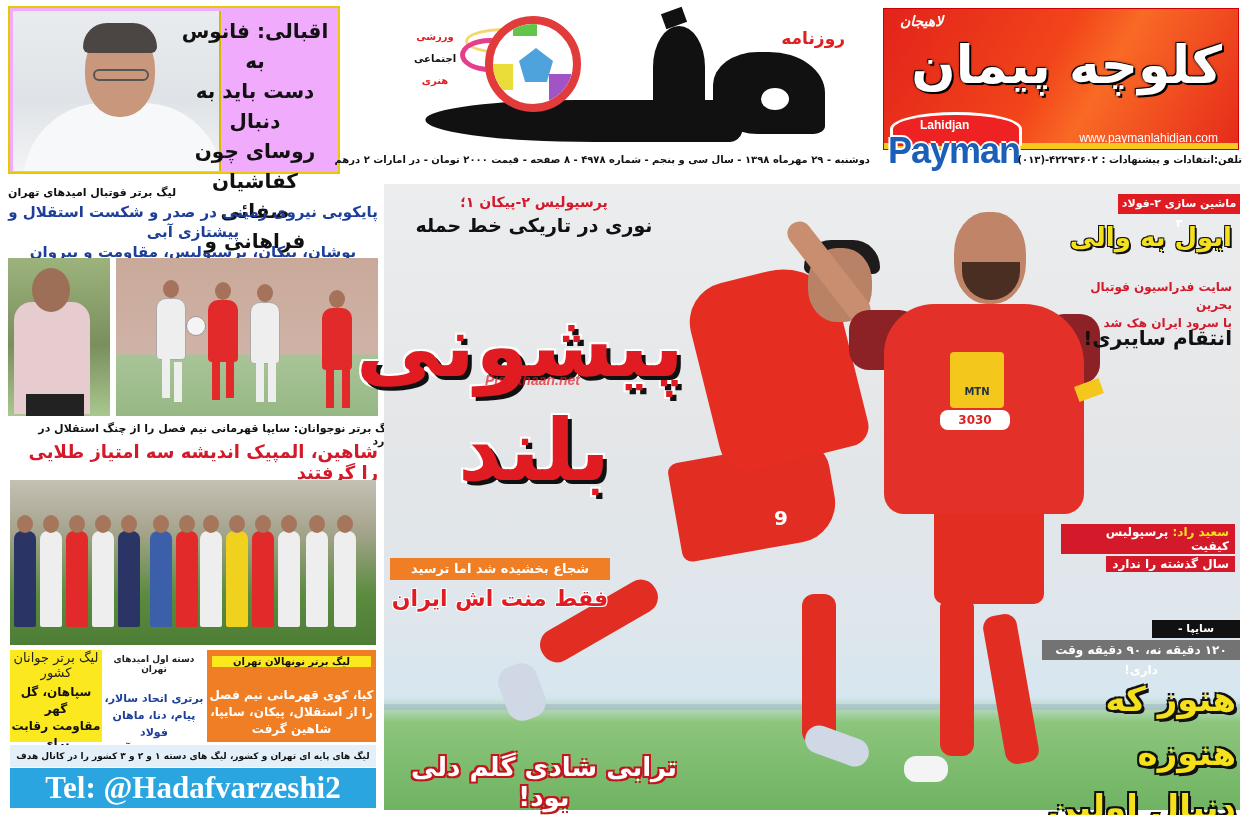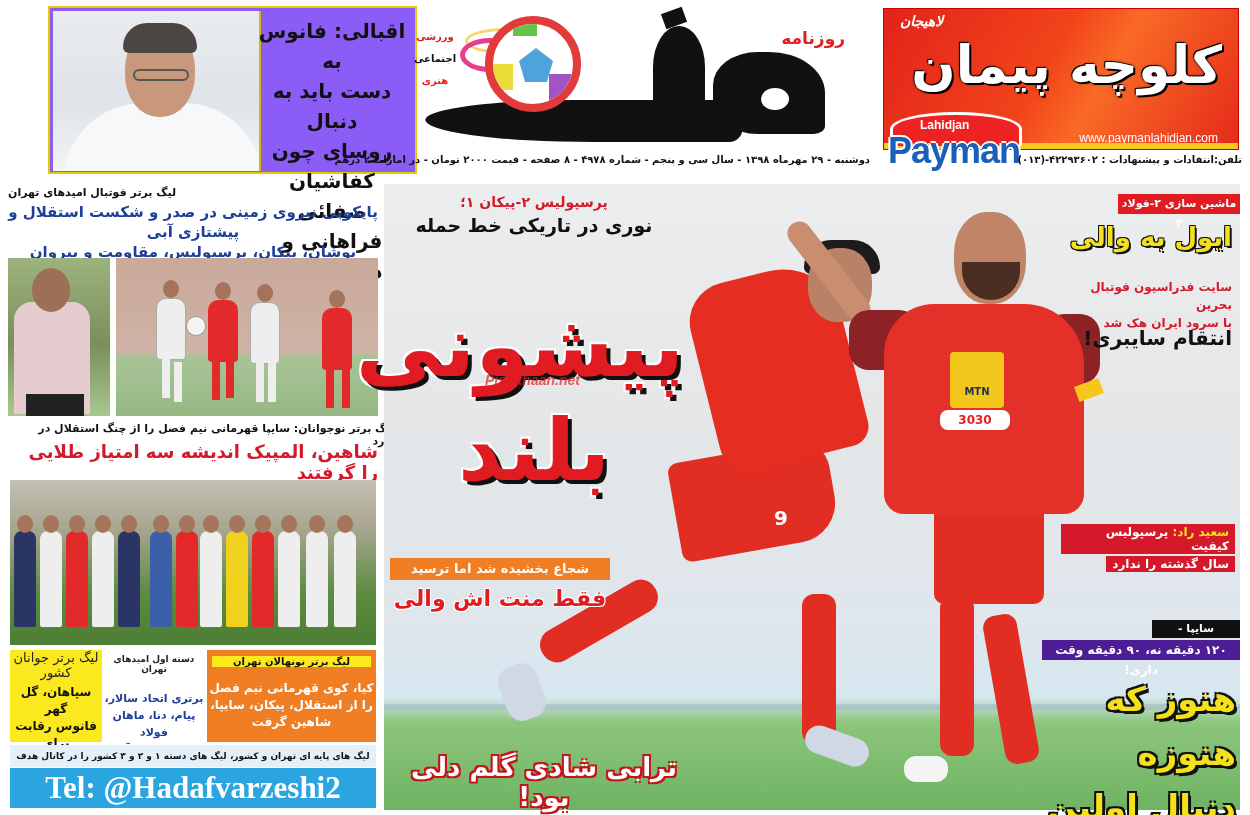--- a/index.html
+++ b/index.html
@@ -1,21 +1,21 @@
 <!DOCTYPE html>
 <html><head>
 <meta charset="utf-8">
 <style>
   * { box-sizing: border-box; margin: 0; padding: 0; }
   html, body { width: 1250px; height: 815px; overflow: hidden; background: #ffffff; }
   body { position: relative; font-family: "DejaVu Sans", sans-serif; direction: rtl; }
   .abs { position: absolute; }
 
   
-  #tl-box { left: 8px; top: 6px; width: 369px; height: 168px; background: #8b5cf6; border: 2px solid #e8c800; margin-left: 40px; }
+  #tl-box { left: 8px; top: 6px; width: 332px; height: 168px; background: #f0abfc; border: 2px solid #e8c800; }
   #tl-photo { position: absolute; left: 3px; top: 3px; width: 208px; height: 160px; background: linear-gradient(180deg,#e9ecef 0%,#dfe3e7 55%,#f2f3f4 100%); overflow: hidden; border-right: 2px solid #d8b900; }
   #tl-photo .head { position: absolute; left: 72px; top: 18px; width: 70px; height: 88px; border-radius: 45% 45% 48% 48%; background: #c8977c; }
   #tl-photo .hair { position: absolute; left: 70px; top: 12px; width: 74px; height: 30px; border-radius: 40px 40px 10px 10px; background: #4b4643; }
   #tl-photo .glasses { position: absolute; left: 80px; top: 58px; width: 56px; height: 12px; border: 2px solid #555; border-radius: 6px; }
   #tl-photo .shirt { position: absolute; left: 10px; top: 92px; width: 200px; height: 80px; border-radius: 80px 80px 0 0; background: #f7f8f9; }
   #tl-text { position: absolute; right: 8px; top: 8px; width: 150px; font-family: "DejaVu Sans", sans-serif; font-weight: bold; font-size: 20px; line-height: 30px; color: #111; text-align: center; }
 
   
   #masthead { left: 405px; top: 8px; width: 440px; height: 140px; }
   #mast-word { position: absolute; left: 20px; top: 30px; width: 410px; height: 90px; }
@@ -69,21 +69,21 @@
   .tm .h { position: absolute; left: 3px; top: -16px; width: 16px; height: 18px; border-radius: 50%; background: #a6765c; }
 
   #lb-yellow { left: 10px; top: 650px; width: 92px; height: 92px; background: #fbe81e; text-align: center; }
   #lb-yellow .k { font-size: 13px; font-weight: normal; color: #222; }
   #lb-yellow .t { font-size: 12px; font-weight: bold; color: #111; line-height: 17px; margin-top: 4px; }
   #lb-mid { left: 104px; top: 650px; width: 100px; height: 92px; text-align: center; }
   #lb-mid .k { font-size: 9px; font-weight: bold; color: #222; margin-top: 4px; }
   #lb-mid .t { font-size: 11px; font-weight: bold; color: #1d3f9a; line-height: 17px; margin-top: 16px; }
   #lb-orange { left: 207px; top: 650px; width: 169px; height: 92px; background: #f07e24; text-align: center; }
   #lb-orange .k { display: inline-block; margin-top: 4px; padding: 0 21px; background: #fbe81e; font-size: 10px; font-weight: bold; color: #111; }
-  #lb-orange .t { font-size: 12px; font-weight: bold; color: #fff; line-height: 17px; margin-top: 11px; }
+  #lb-orange .t { font-size: 12px; font-weight: bold; color: #fff; line-height: 17px; margin-top: 18px; }
   #lb-strip { left: 10px; top: 745px; width: 366px; height: 22px; background: #e3f0f9; text-align: center; font-size: 9px; font-weight: bold; color: #111; line-height: 22px; }
   #lb-tel { left: 10px; top: 768px; width: 366px; height: 40px; background: #2aa5e0; text-align: center; direction: ltr; font-family: "Liberation Serif", serif; font-weight: bold; font-size: 31px; color: #fff; line-height: 40px; }
 
   
   #main { left: 384px; top: 184px; width: 856px; height: 626px; background: linear-gradient(180deg,#ecedee 0%,#e4e6e8 40%,#dfe6ec 70%,#d6e6f0 82%,#8cc57c 86%,#6fb362 100%); overflow: hidden; }
   #main .stand-line { position: absolute; left: 0; top: 520px; width: 100%; height: 6px; background: rgba(150,170,200,0.4); }
   #p1-body { position: absolute; left: 318px; top: 88px; width: 150px; height: 190px; background: #e52d22; border-radius: 40px 60px 20px 30px; transform: rotate(-14deg); }
   #p1-head { position: absolute; left: 424px; top: 64px; width: 64px; height: 74px; background: #b98266; border-radius: 45%; }
   #p1-hair { position: absolute; left: 420px; top: 56px; width: 76px; height: 34px; background: #1d1b1b; border-radius: 40px 40px 10px 10px; }
   #p1-shorts { position: absolute; left: 290px; top: 266px; width: 160px; height: 100px; background: #e22d23; border-radius: 10px 30px 40px 10px; transform: rotate(-10deg); }
@@ -119,21 +119,21 @@
 
   
   #r-tag1 { left: 1118px; top: 194px; width: 122px; height: 20px; background: #e11b22; text-align: center; font-size: 11px; font-weight: bold; color: #fff; line-height: 20px; }
   #r-evel { left: 1060px; top: 222px; width: 180px; text-align: right; padding-right: 8px; font-size: 26px; font-weight: bold; color: #f4e11c; text-shadow: 2px 2px 0 #111, -1px -1px 0 #111, 1px -1px 0 #111, -1px 1px 0 #111; }
   #r-site { left: 1060px; top: 278px; width: 180px; text-align: right; padding-right: 8px; font-size: 12px; font-weight: bold; color: #d4192b; line-height: 18px; }
   #r-cyber { left: 1060px; top: 326px; width: 180px; text-align: right; padding-right: 8px; font-size: 20px; font-weight: bold; color: #111; }
   #r-saeed { left: 1061px; top: 524px; width: 174px; }
   #r-saeed .l { display: block; margin-left: auto; width: fit-content; background: #d4192b; color: #fff; font-size: 12px; font-weight: bold; padding: 1px 6px; margin-bottom: 2px; }
   #r-saeed .l span.y { color: #f4e11c; }
   #r-saipa { left: 1152px; top: 620px; width: 88px; height: 18px; background: #111; color: #fff; font-size: 11px; font-weight: bold; text-align: center; line-height: 18px; }
-  #r-120 { left: 1042px; top: 640px; width: 198px; height: 20px; background: #4c1d95; color: #fff; font-size: 12px; font-weight: bold; text-align: center; line-height: 20px; }
+  #r-120 { left: 1042px; top: 640px; width: 198px; height: 20px; background: #737373; color: #fff; font-size: 12px; font-weight: bold; text-align: center; line-height: 20px; }
   #r-hanuz { left: 1000px; top: 672px; width: 240px; text-align: right; padding-right: 4px; font-size: 34px; font-weight: bold; color: #f4e11c; line-height: 54px; text-shadow: 3px 3px 0 #111, -2px -2px 0 #111, 2px -2px 0 #111, -2px 2px 0 #111; }
 </style>
 </head>
 <body>
 
 <div id="tl-box" class="abs">
   <div id="tl-photo">
     <div class="shirt"></div>
       <div class="head"></div>
       <div class="hair"></div>
@@ -259,21 +259,21 @@
     </div>
   <div class="tm" style="left:324px;background:#eee">
       <div class="h"></div>
     </div>
 </div>
 
 <div id="lb-yellow" class="abs">
   <div class="k">لیگ برتر جوانان کشور</div>
   <div class="t">
     <div>سپاهان، گل گهر</div>
-    <div>فانوس رقابت</div>
+    <div>مقاومت رقابت</div>
     <div>برای صدرنشینی</div>
   </div>
 </div>
 <div id="lb-mid" class="abs">
   <div class="k">دسته اول امیدهای تهران</div>
   <div class="t">
     <div>برتری اتحاد سالار،</div>
     <div>پیام، دنا، ماهان فولاد</div>
     <div>و اتحاد شند آباد</div>
   </div>
@@ -315,21 +315,21 @@
   <div id="p2-sms">3030</div>
 </div>
 
 <div id="m-kicker" class="abs">پرسپولیس ۲-پیکان ۱؛</div>
 <div id="m-sub" class="abs">نوری در تاریکی خط حمله</div>
 <div id="m-head1" class="abs bighead">پیشونی</div>
 <div id="m-head2" class="abs bighead">بلند</div>
 <div id="m-watermark" class="abs">Pishkhaan.net</div>
 
 <div id="m-orange-tag" class="abs">شجاع بخشیده شد اما ترسید</div>
-<div id="m-mantash" class="abs">فقط منت اش والی</div>
+<div id="m-mantash" class="abs">فقط منت اش ایران</div>
 <div id="m-torabi" class="abs">ترابی شادی گلم دلی بود!</div>
 
 <div id="r-tag1" class="abs">ماشین سازی ۲-فولاد ۳</div>
 <div id="r-evel" class="abs">ایول به والی</div>
 <div id="r-site" class="abs">
   <div>سایت فدراسیون فوتبال بحرین</div>
   <div>با سرود ایران هک شد</div>
 </div>
 <div id="r-cyber" class="abs">انتقام سایبری!</div>
 

